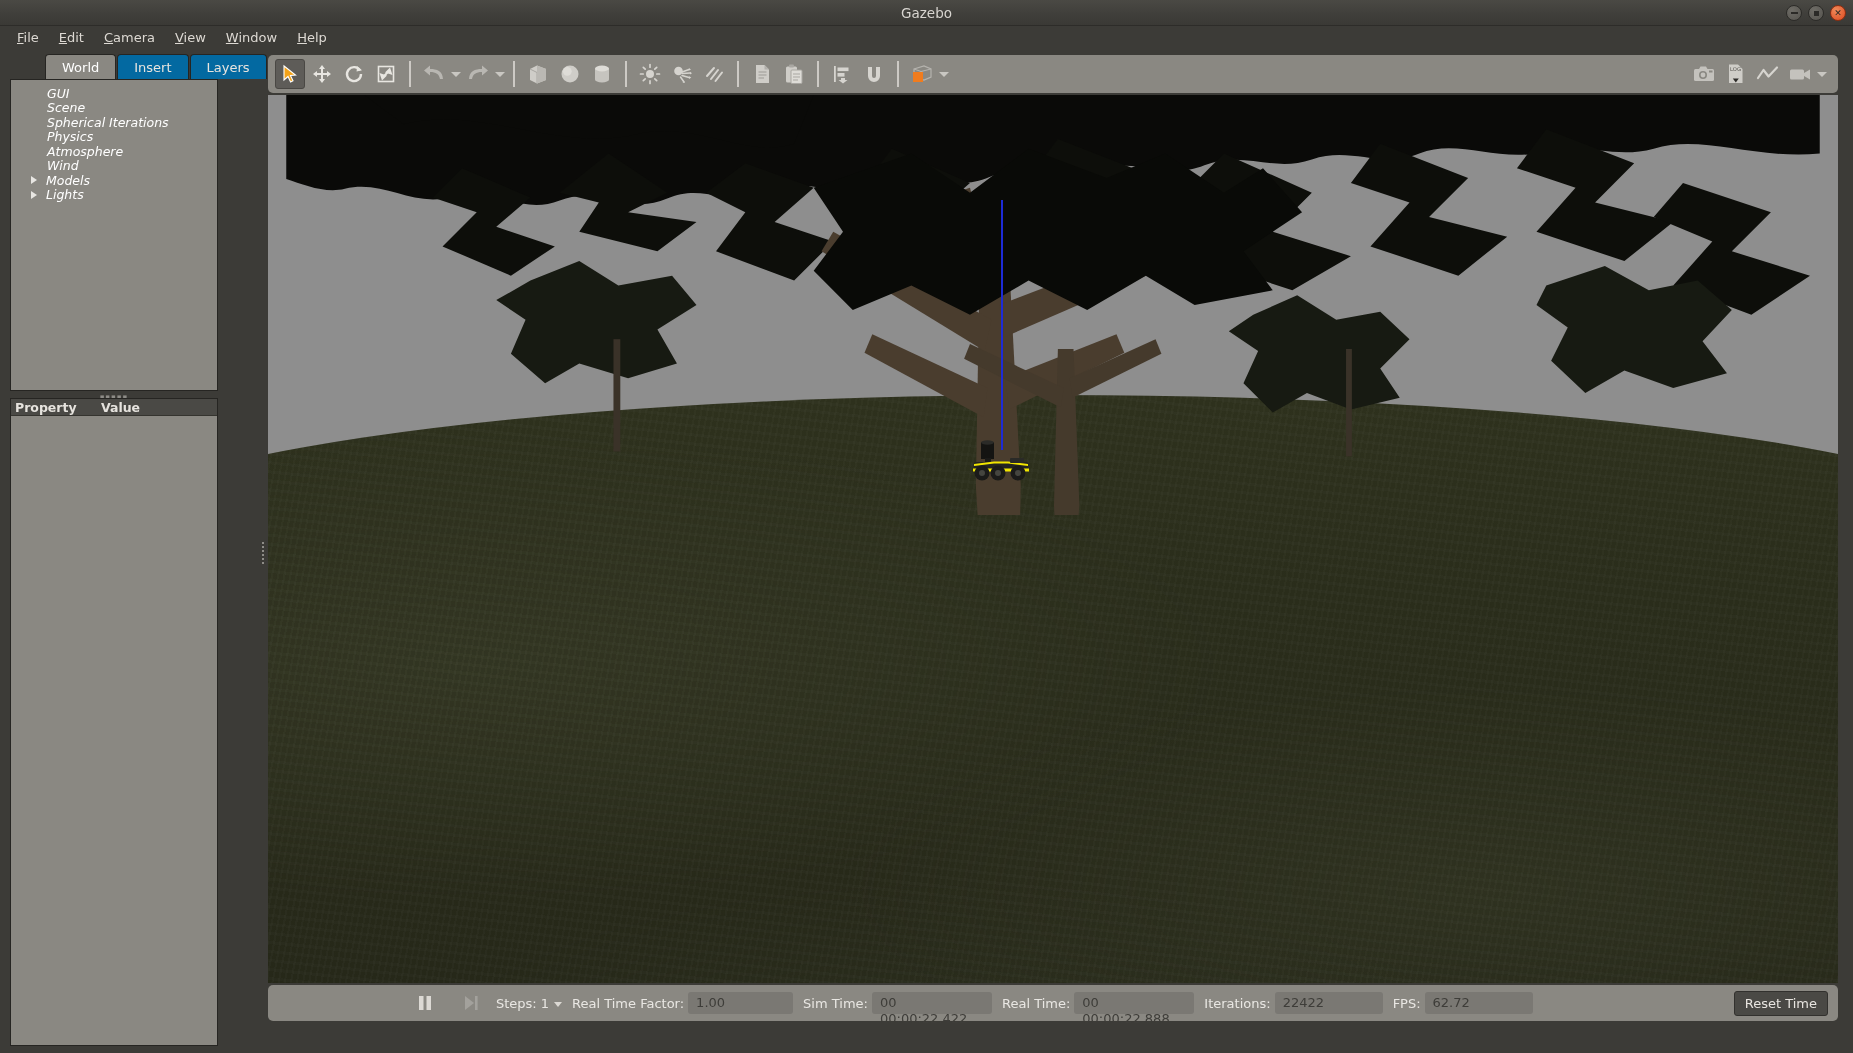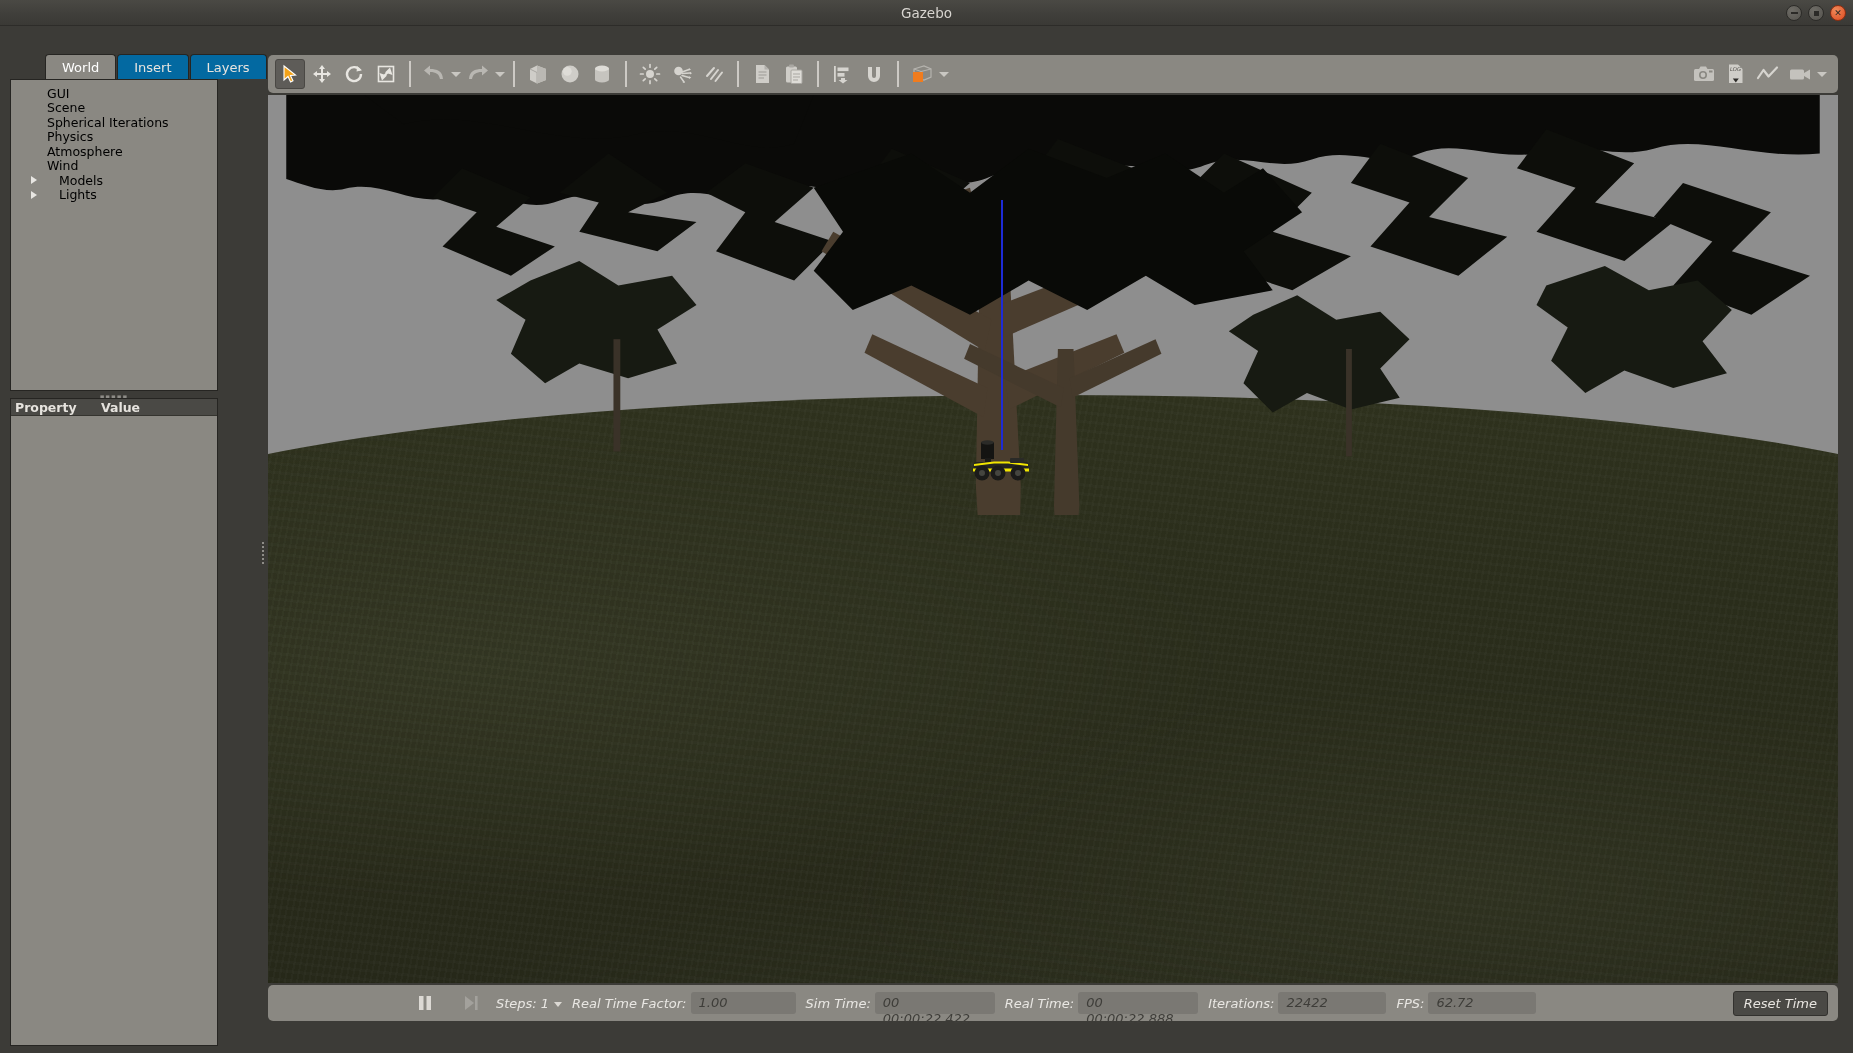--- a/index.html
+++ b/index.html
@@ -66,31 +66,31 @@
   .tab.active { background: #8a8882; color: #fff; margin-left: 35px; }
   .tab.dim { background: #0369a1; }
 
   .tree {
     position: absolute; left: 10px; top: 31px; width: 208px; height: 312px;
     background: #8a8882; border: 1px solid #262522;
     padding-top: 6px; overflow: hidden;
   }
   .tree-row {
     height: 14.5px; display: flex; align-items: center;
-    font-size: 12.5px; color: #000000; padding-left: 18px; position: relative;
+    font-size: 12.5px; color: #ffffff; padding-left: 18px; position: relative; font-style: italic;
   }
   .tree-row.has-arrow { padding-left: 18px; }
   .arrow {
     position: absolute; left: 20px; top: 3px;
     width: 0; height: 0;
     border-left: 6px solid #e8e6e2;
     border-top: 4.5px solid transparent;
     border-bottom: 4.5px solid transparent;
   }
-  .tree-label { margin-left: 30px; }
+  .tree-label { margin-left: 17px; }
   .tree-row.nochild .tree-label { margin-left: 18px; }
 
   .splitter {
     position: absolute; left: 10px; top: 345px; width: 208px; height: 8px;
     background: #3c3b37; display: flex; align-items: center; justify-content: center;
   }
   .splitter .dots { letter-spacing: 1px; color: #8e8c87; font-size: 7px; line-height: 7px; }
 
   .proptable {
     position: absolute; left: 10px; top: 350px; width: 208px; height: 648px;
@@ -107,21 +107,21 @@
   
   .vsplit {
     position: absolute; left: 262px; top: 540px; width: 4px; height: 26px;
   }
   .vsplit i {
     display: block; width: 2px; height: 2px; background: #8e8c87; margin: 2px 0;
   }
 
   
   .viewwrap {
-    position: absolute; left: 268px; top: 55px; width: 1585px; height: 998px; font-style: italic;
+    position: absolute; left: 268px; top: 55px; width: 1585px; height: 998px;
   }
   .toolbar {
     position: absolute; left: 0; top: 0; width: 1570px; height: 38px;
     background: #8a8882; border-radius: 5px;
     display: flex; align-items: center; padding: 0 6px;
   }
   .tb-btn {
     width: 30px; height: 30px; display: flex; align-items: center; justify-content: center;
     border-radius: 3px; margin: 0 1px;
   }
@@ -209,20 +209,28 @@
         </div>
       <div class="win-btn max">
           <span class="sq"></span>
         </div>
       <div class="win-btn close">
           <span class="g">✕</span>
         </div>
     </div>
   </div>
 
+  <div class="menubar">
+    <div class="menu-item"><u>F</u>ile</div>
+    <div class="menu-item"><u>E</u>dit</div>
+    <div class="menu-item"><u>C</u>amera</div>
+    <div class="menu-item"><u>V</u>iew</div>
+    <div class="menu-item"><u>W</u>indow</div>
+    <div class="menu-item"><u>H</u>elp</div>
+  </div>
 
   <div class="leftpanel">
     <div class="tabs">
       <div class="tab active">World</div>
       <div class="tab dim">Insert</div>
       <div class="tab dim">Layers</div>
     </div>
 
     <div class="tree">
       <div class="tree-row nochild">

